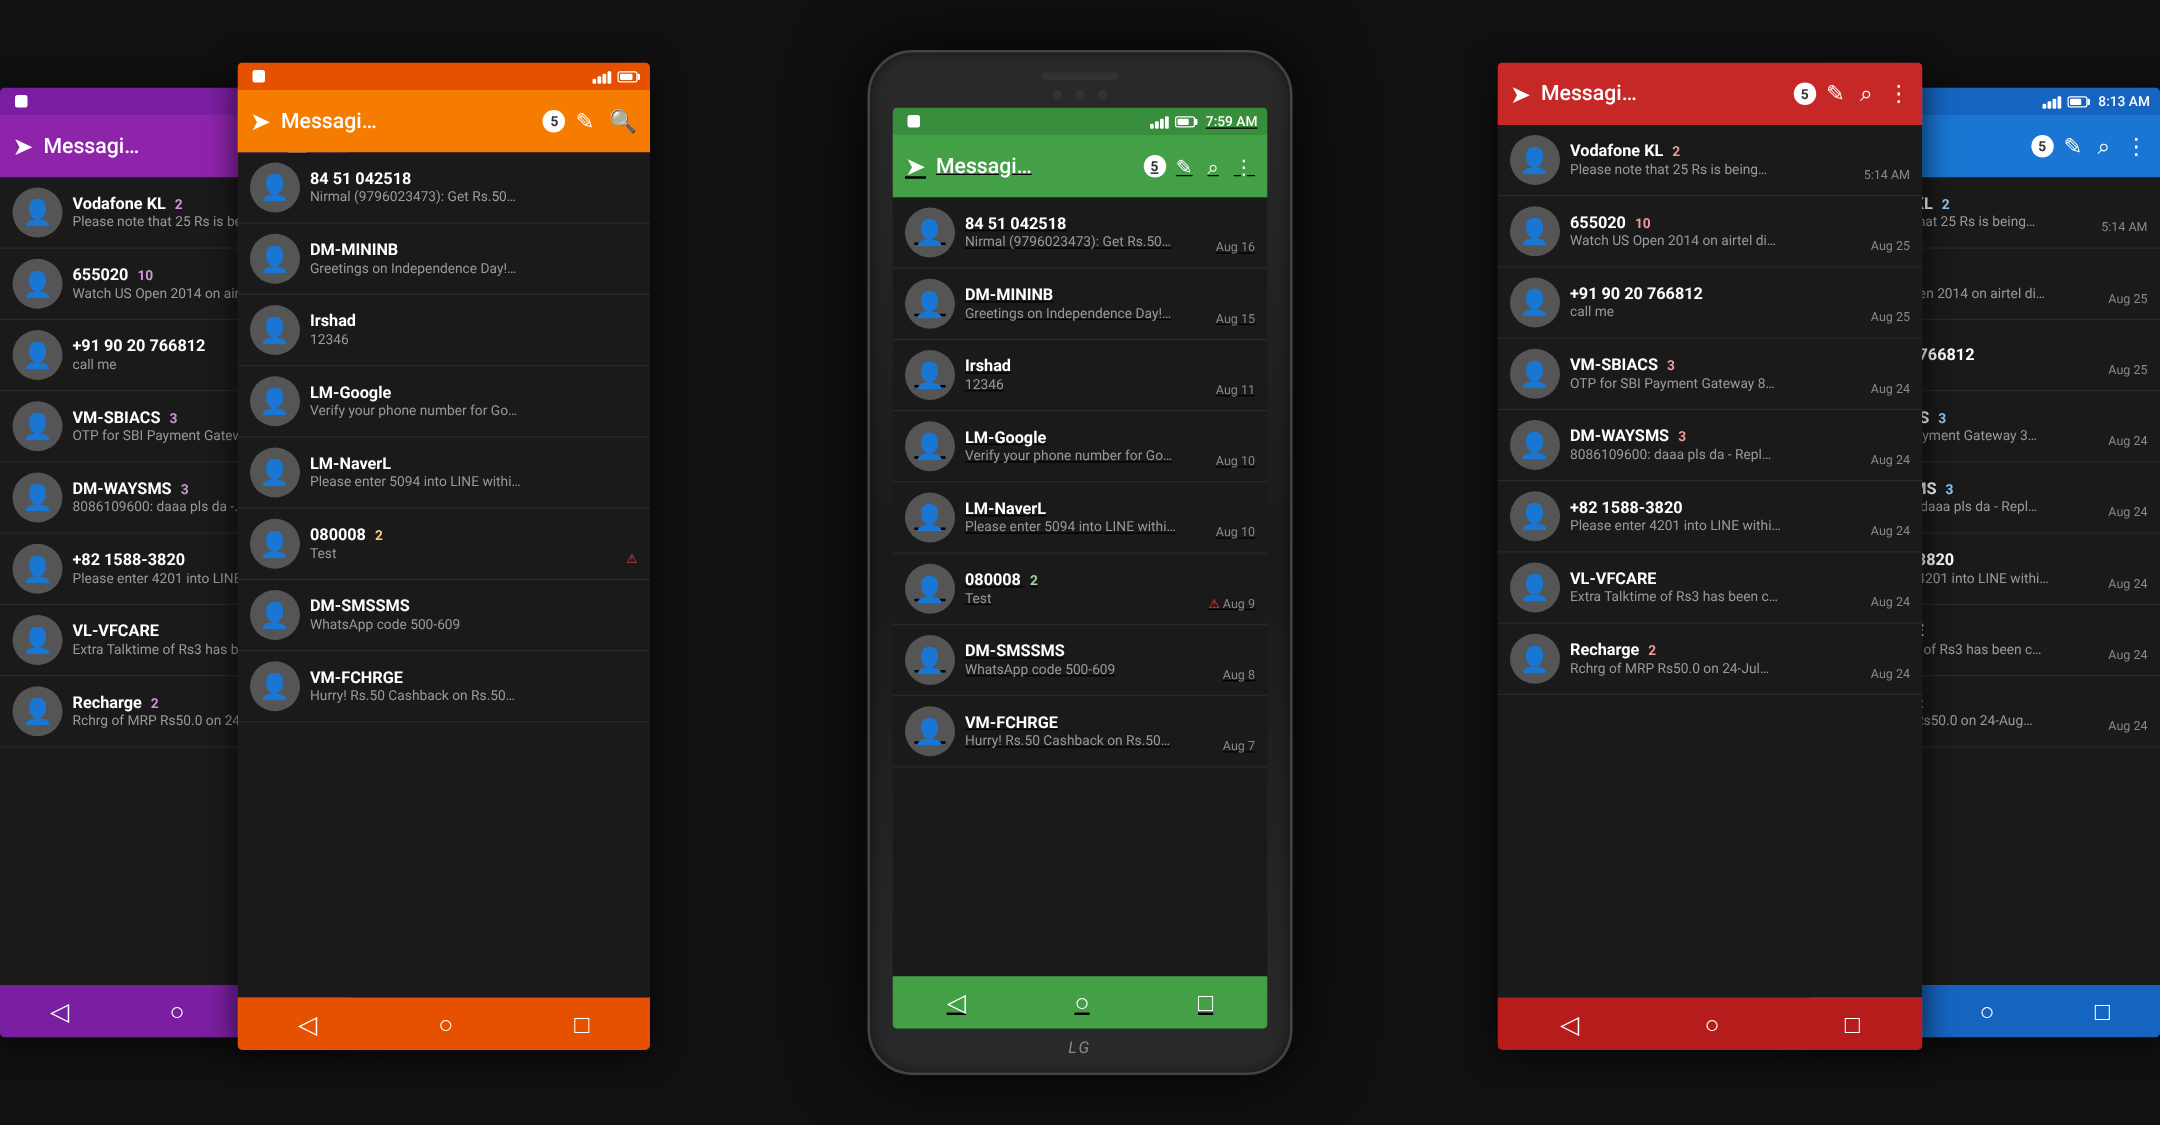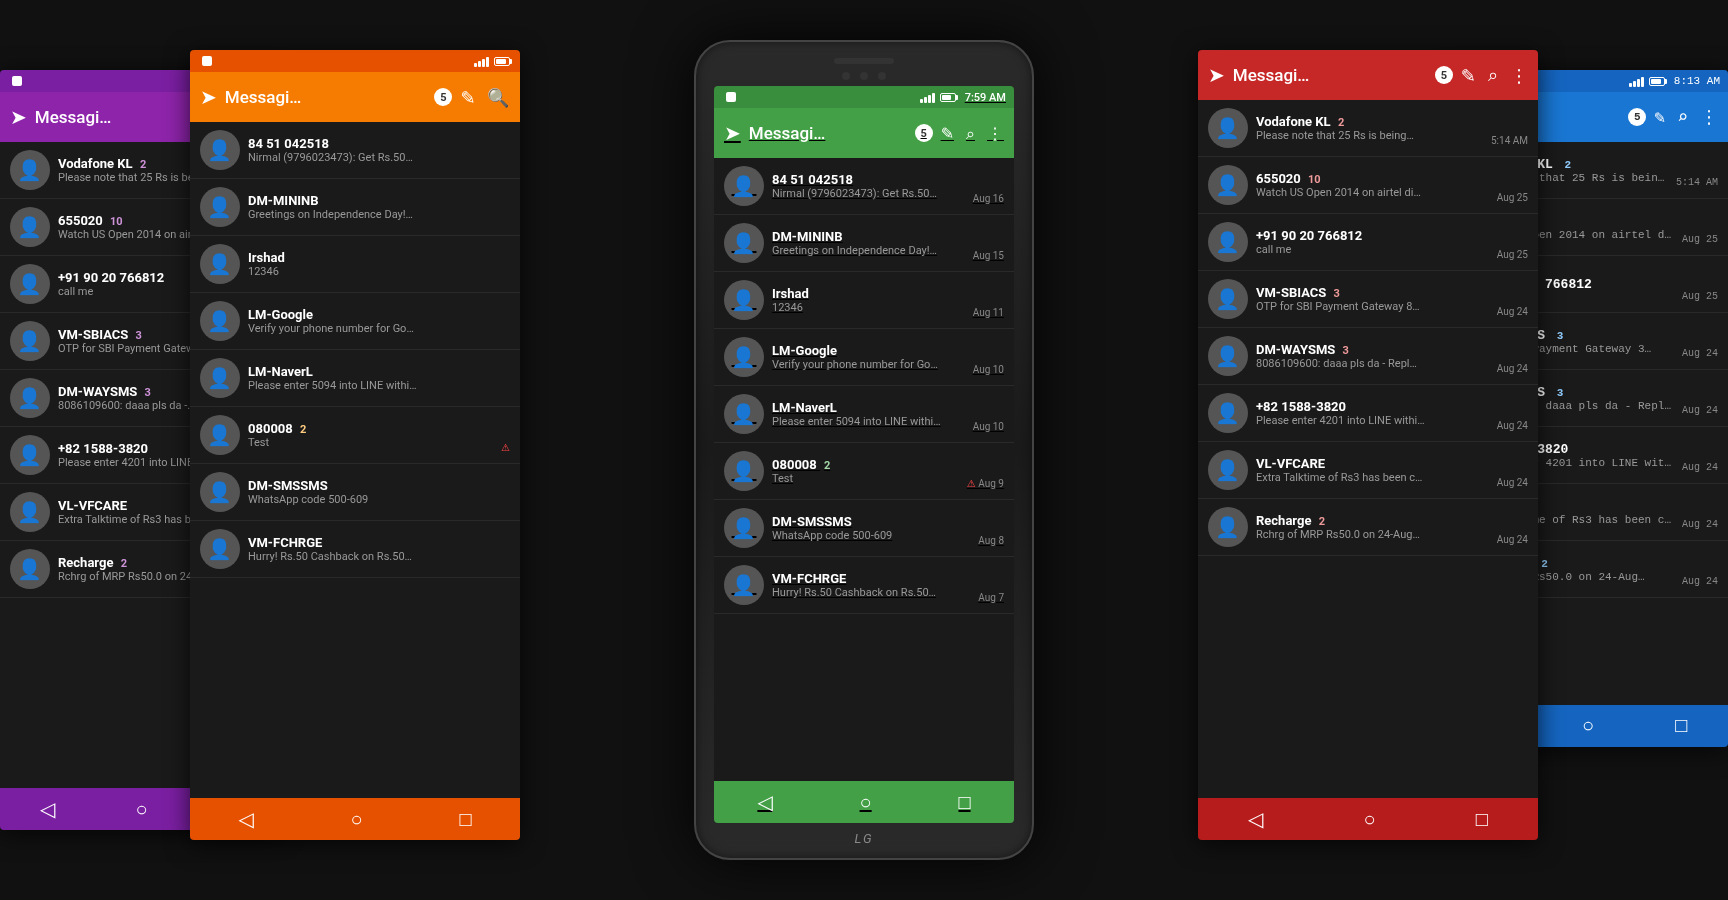--- a/index.html
+++ b/index.html
@@ -224,23 +224,22 @@
     #screen-red .status-bar { background: #b71c1c; }
     #screen-red .app-bar { background: #c62828; }
     #screen-red .nav-bar { background: #b71c1c; }
     #screen-red .msg-name .badge { color: #ef9a9a; }
 
     
     #screen-blue {
       right: 0px;
       top: 70px;
       width: 280px;
-      height: 677px;
+      height: 760px;
       z-index: 1;
-      font-family: Liberation Mono, monospace;
     }
     #screen-blue .status-bar { background: #1565c0; }
     #screen-blue .app-bar { background: #1976d2; }
     #screen-blue .nav-bar { background: #1565c0; }
     #screen-blue .msg-name .badge { color: #90caf9; }
 
     .signal-bars {
       display: inline-flex;
       align-items: flex-end;
       gap: 1px;
@@ -644,21 +643,21 @@
       <div class="msg-content">
         <div class="msg-name">VL-VFCARE</div>
         <div class="msg-preview">Extra Talktime of Rs3 has been c…</div>
       </div>
       <div class="msg-date">Aug 24</div>
     </div>
     <div class="message-item">
       <div class="avatar">👤</div>
       <div class="msg-content">
         <div class="msg-name">Recharge <span class="badge" style="color:#ef9a9a">2</span></div>
-        <div class="msg-preview">Rchrg of MRP Rs50.0 on 24-Aug…</div>
+        <div class="msg-preview">Rchrg of MRP Rs50.0 on 24-Jul…</div>
       </div>
       <div class="msg-date">Aug 24</div>
     </div>
   </div>
   <div class="nav-bar" style="background:#b71c1c">
     <span>◁</span>
     <span>○</span>
     <span>□</span>
   </div>
 </div>

